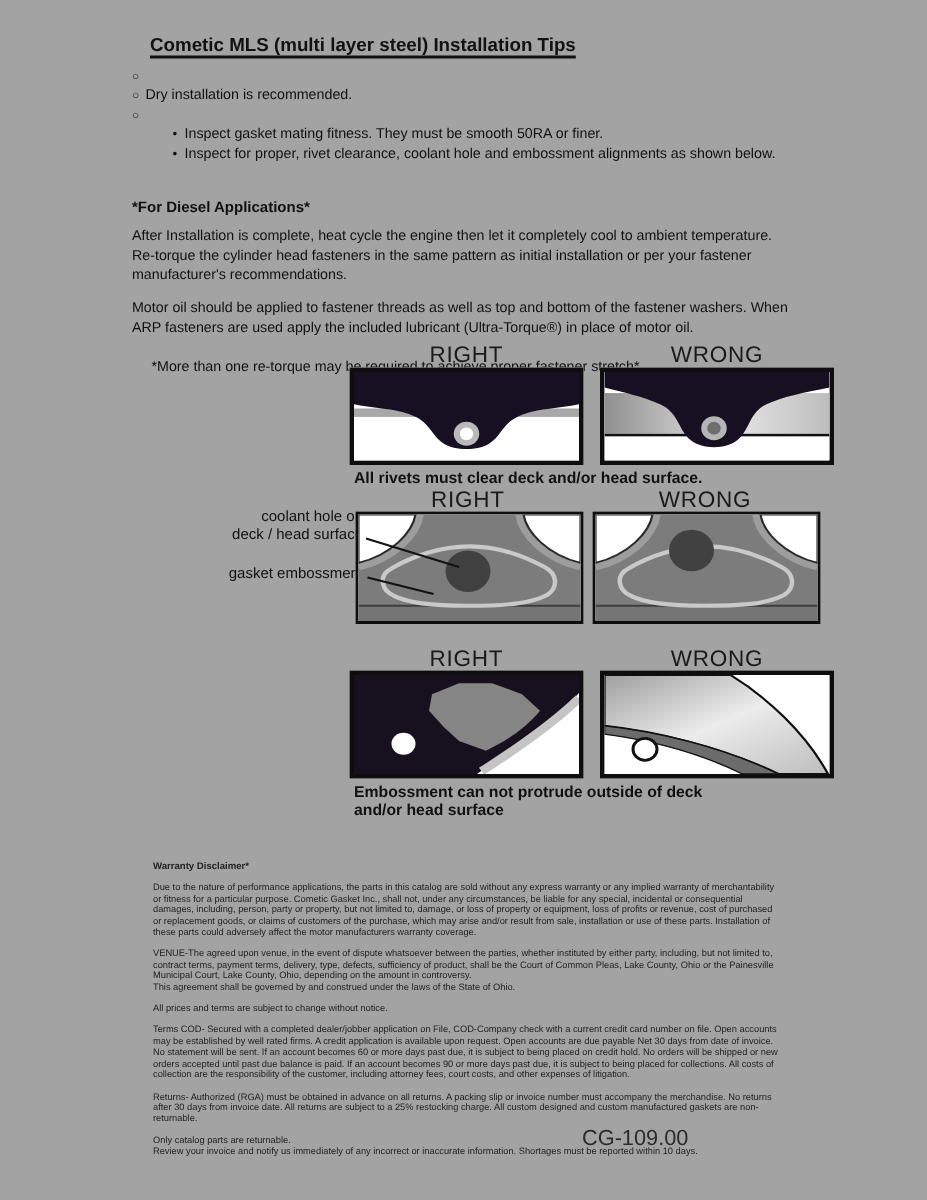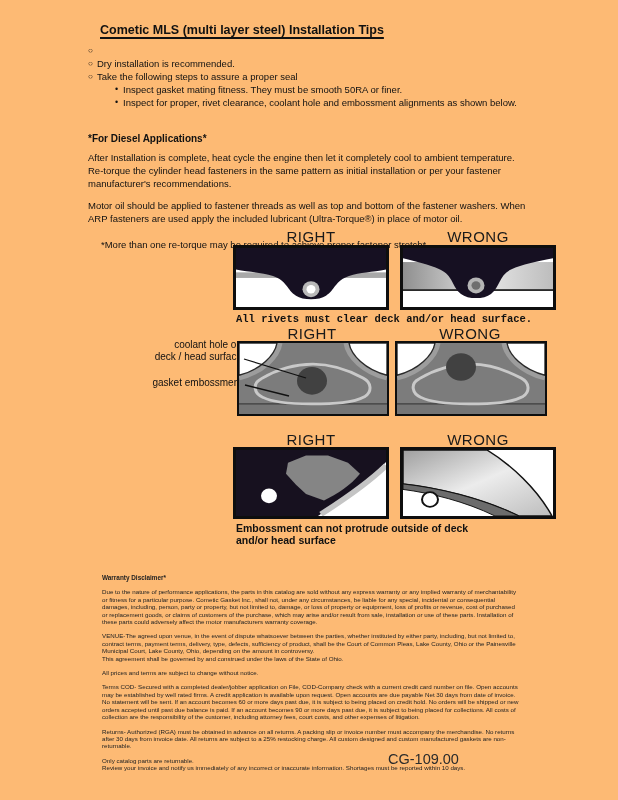--- a/index.html
+++ b/index.html
@@ -1,17 +1,17 @@
 <!DOCTYPE html>
 <html><head>
 <meta charset="utf-8">
 <style>
   html,body{margin:0;padding:0;}
   .page{
-    position:relative; width:618px; height:800px; background:#fdba74;
+    position:relative; width:618px; height:800px; background:#a3a3a3;
     font-family:"Liberation Sans", sans-serif; color:#111; overflow:hidden;
   }
   
   .content{position:absolute; left:88px; top:24px; width:438px; font-size:9.5px; line-height:13px; letter-spacing:0;}
   .content h1{
     font-size:12.5px; font-weight:bold; margin:0 0 7px 12px; display:inline-block;
     text-decoration:underline; text-decoration-thickness:1.5px; text-underline-offset:3px;
   }
   ul.blist{list-style:none; margin:0; padding:0;}
   ul.blist li{display:flex; align-items:flex-start;}
@@ -48,21 +48,20 @@
     <ul class="blist">
       <li>
           <span class="mark hollow">○</span>
         </li>
       <li>
           <span class="mark hollow">○</span>
           <span>Dry installation is recommended.</span>
         </li>
       <li>
           <span class="mark hollow">○</span>
-          <span>Take the following steps to assure a proper seal</span>
         </li>
     </ul>
     <ul class="sublist">
       <li>
           <span class="mark solid">•</span>
           <span>Inspect gasket mating fitness.  They must be smooth 50RA or finer.</span>
         </li>
       <li>
           <span class="mark solid">•</span>
           <span>Inspect for proper, rivet clearance, coolant hole and embossment alignments as shown below.</span>
@@ -97,21 +96,21 @@
         </linearGradient>
       </defs>
       <rect width="150" height="63" fill="#ffffff"></rect>
       <rect y="15" width="150" height="29" fill="url(#gw)"></rect>
       <rect y="44" width="150" height="1.8" fill="#111111"></rect>
       <path d="M0,0 H150 V11 C132,15 120,17 108,23 C96,29 97,42 88,49 C81,55 65,55 58,49 C49,42 50,29 37,23 C25,17 14,15 0,11 Z" fill="#161022"></path>
       <circle cx="73" cy="40" r="8.5" fill="#b5b5b5"></circle>
       <circle cx="73" cy="40" r="4.5" fill="#6e6e6e"></circle>
     </svg>
   </div>
-  <div class="fig-caption" style="left:236px; top:313px;font-family:Liberation Mono, monospace;">All rivets must clear deck and/or head surface.</div>
+  <div class="fig-caption" style="left:236px; top:313px;">All rivets must clear deck and/or head surface.</div>
 
   <div class="rw-label" style="left:234px; top:325px;">RIGHT</div>
   <div class="rw-label" style="left:392px; top:325px;">WRONG</div>
 
   <div class="annot" style="left:108px; top:339px; width:134px;">
     <div>coolant hole on</div>
     <div>deck / head surface</div>
     <div class="gap">gasket embossment</div>
   </div>
   <svg class="leader" style="left:100px; top:335px;" width="220" height="70">

